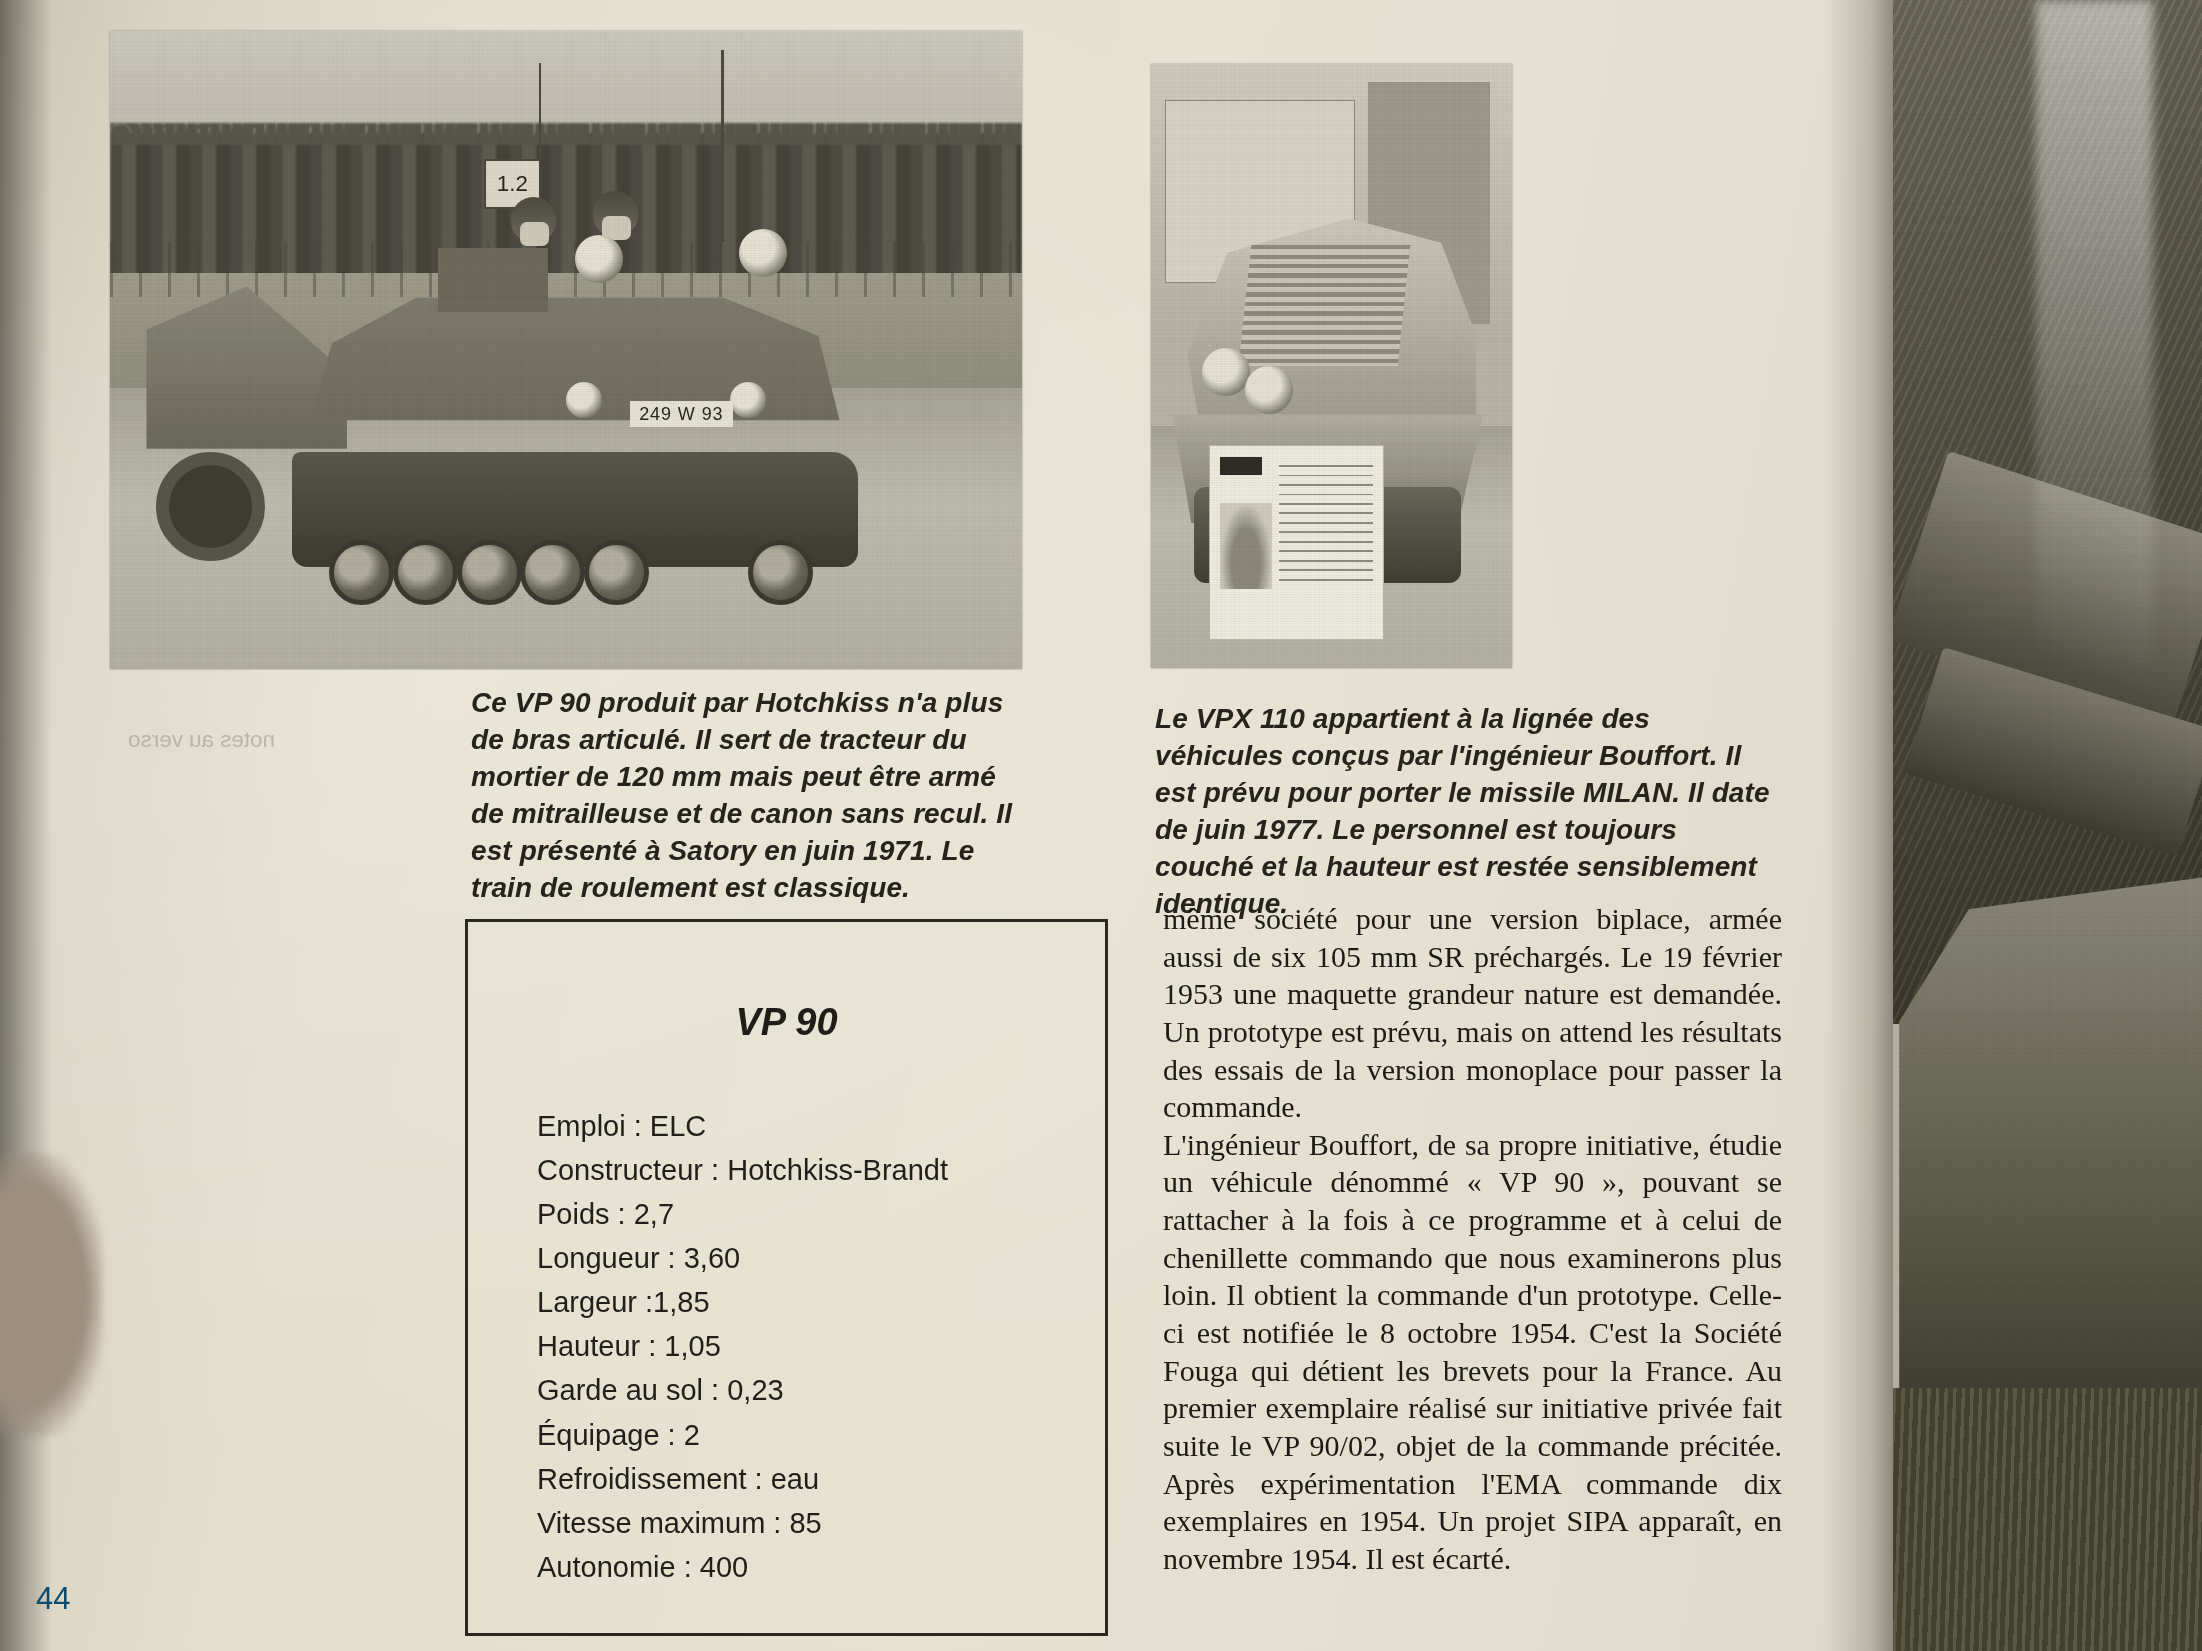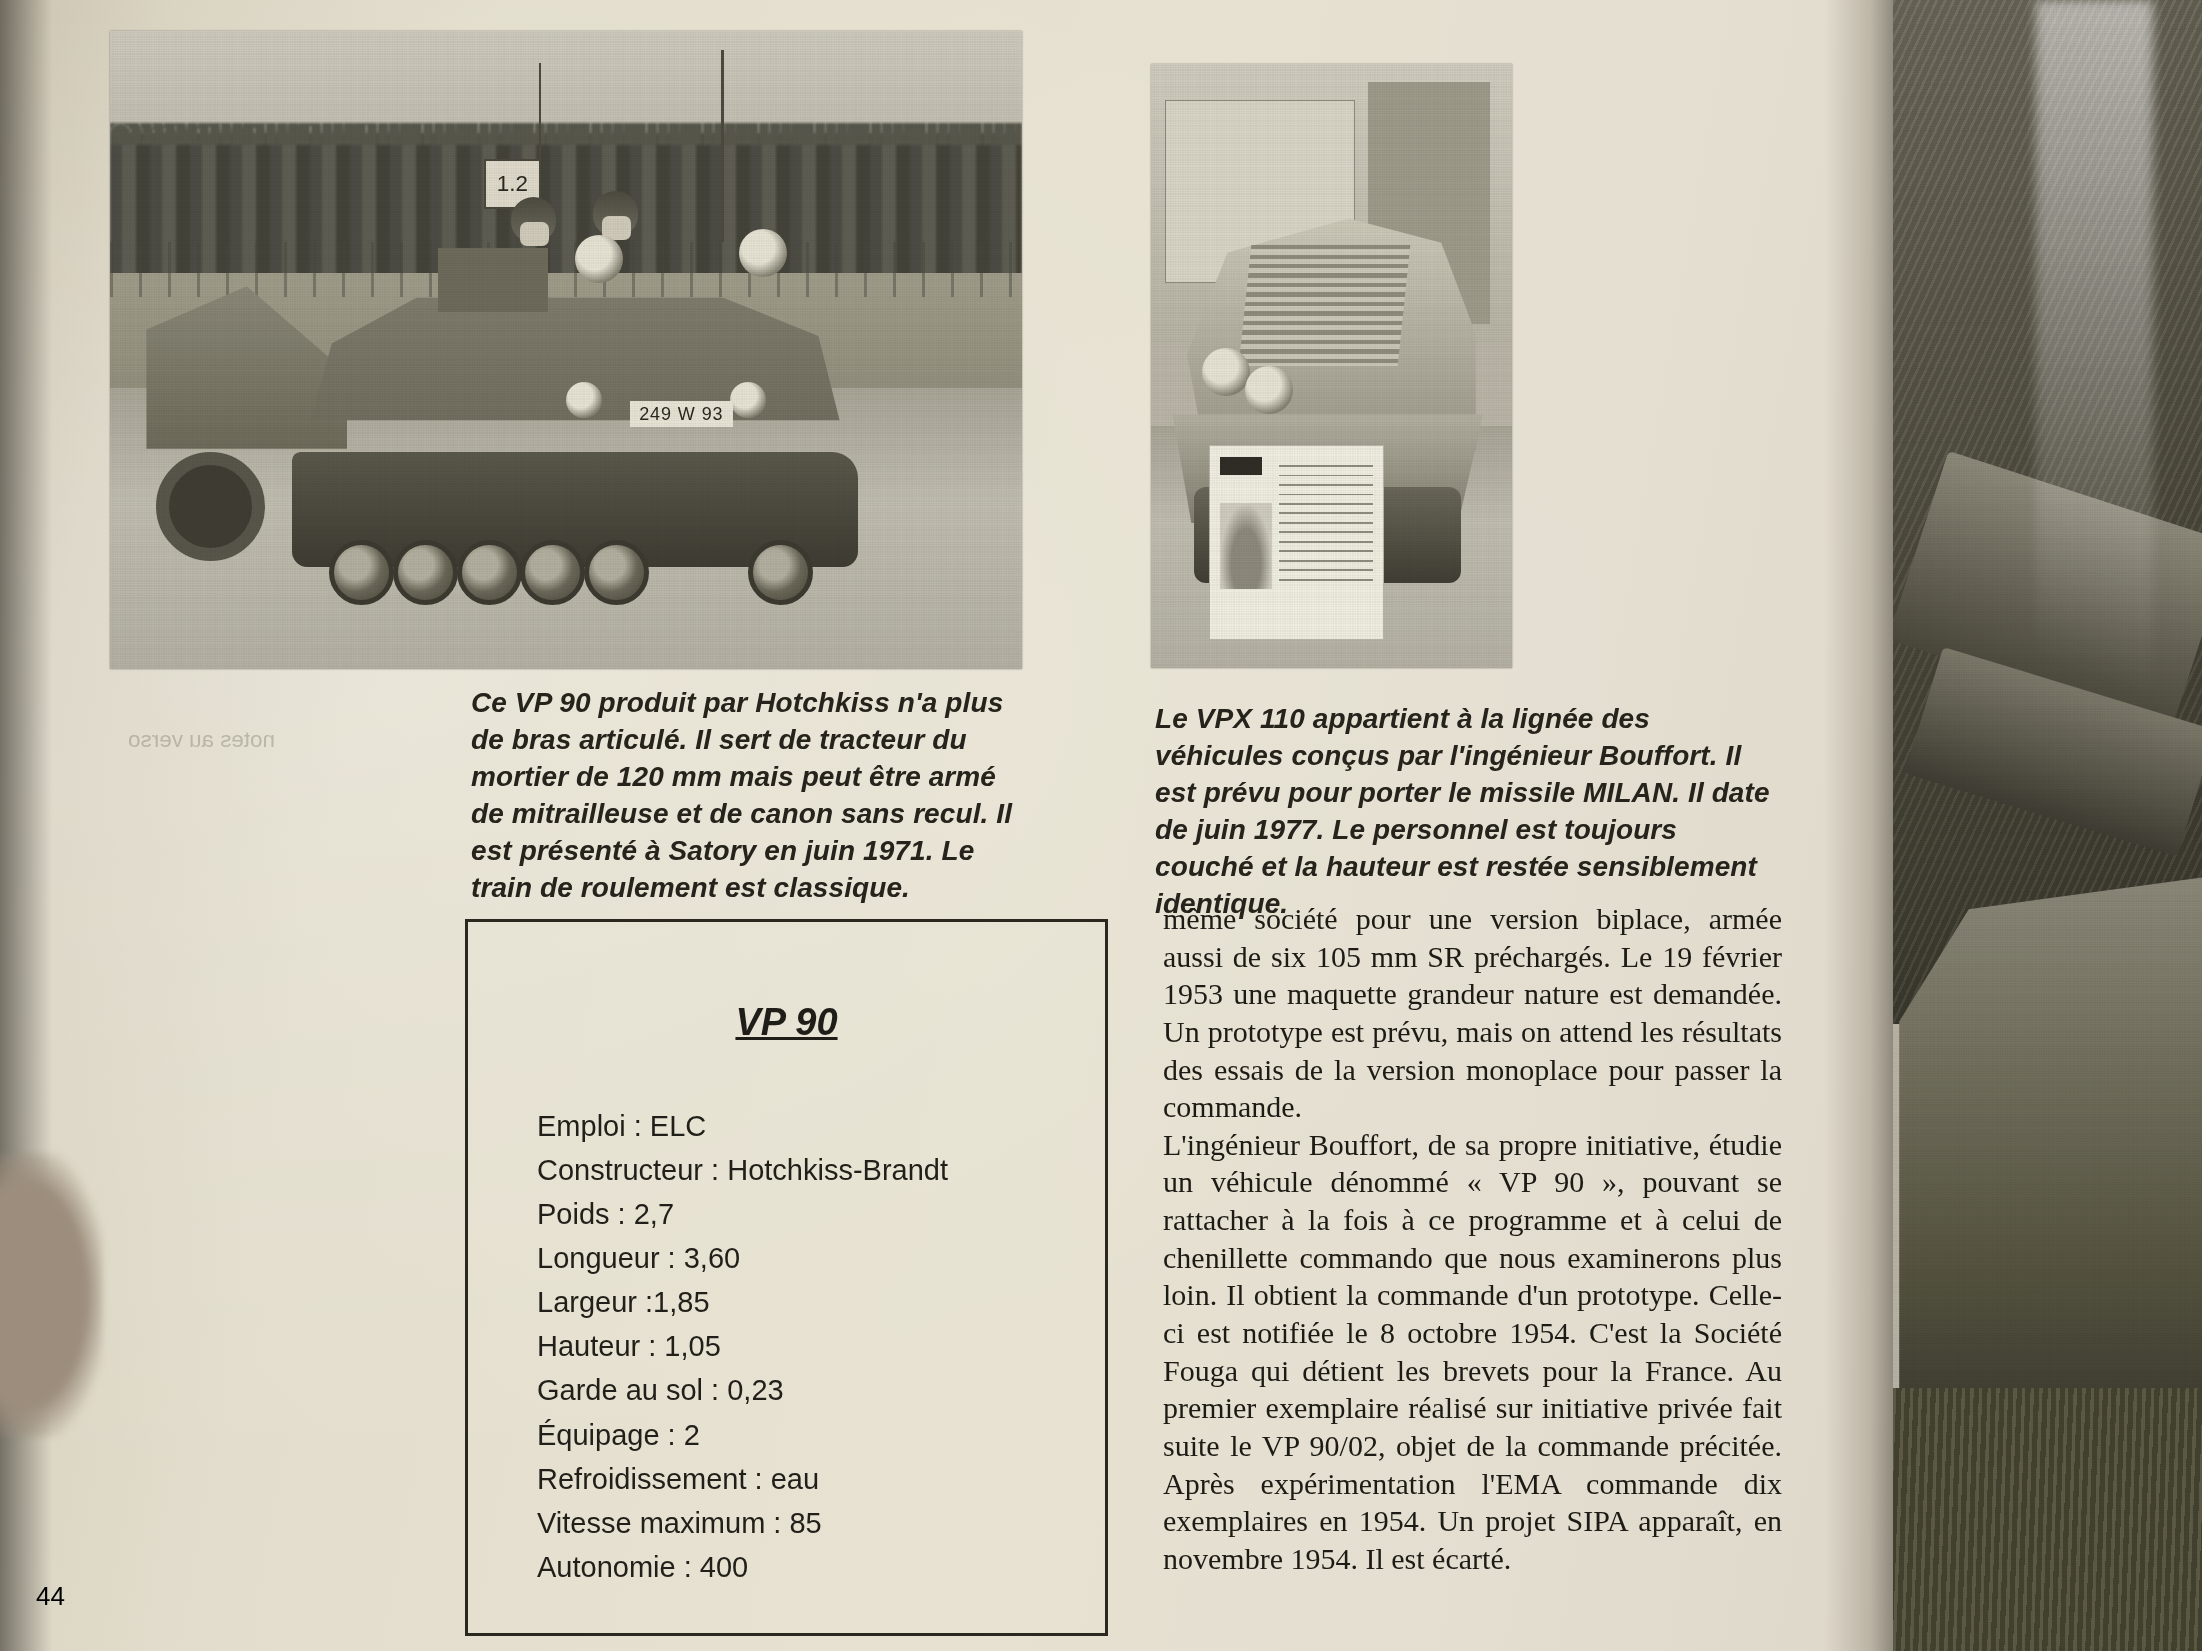--- a/index.html
+++ b/index.html
@@ -231,21 +231,20 @@
     background: rgba(255,255,255,0.04);
   }
   .spec-title {
     font-family: "Liberation Sans", sans-serif;
     font-style: italic;
     font-weight: bold;
     font-size: 38px;
     color: #1f1d17;
     text-align: center;
     margin-top: 79px;
-    text-decoration: underline;
   }
   .spec-list {
     margin: 60px 0 0 69px;
     font-family: "Liberation Sans", sans-serif;
     font-size: 29px;
     line-height: 1.52;
     color: #211f19;
   }
   .spec-row { white-space: pre; }
 
@@ -273,22 +272,22 @@
     user-select:none;
   }
   #ghost-top { left: 126px; top: 26px; width: 361px; }
   #ghost-mid { left: 17px; top: 723px; width: 258px; }
 
   
   #folio {
     position: absolute;
     left: 36px; top: 1581px;
     font-family: "Liberation Sans", sans-serif;
-    font-size: 26px;
-    color: #000000;
+    font-size: 31px;
+    color: #0c4a6e;
   }
 
   
   .thumb {
     position:absolute; left:-26px; top:1153px; width:129px; height:284px;
     background: radial-gradient(ellipse at 40% 50%, #9c8d7c 0 55%, rgba(120,110,96,0) 78%);
     filter: blur(3.4px);
   }
 </style>
 </head>

